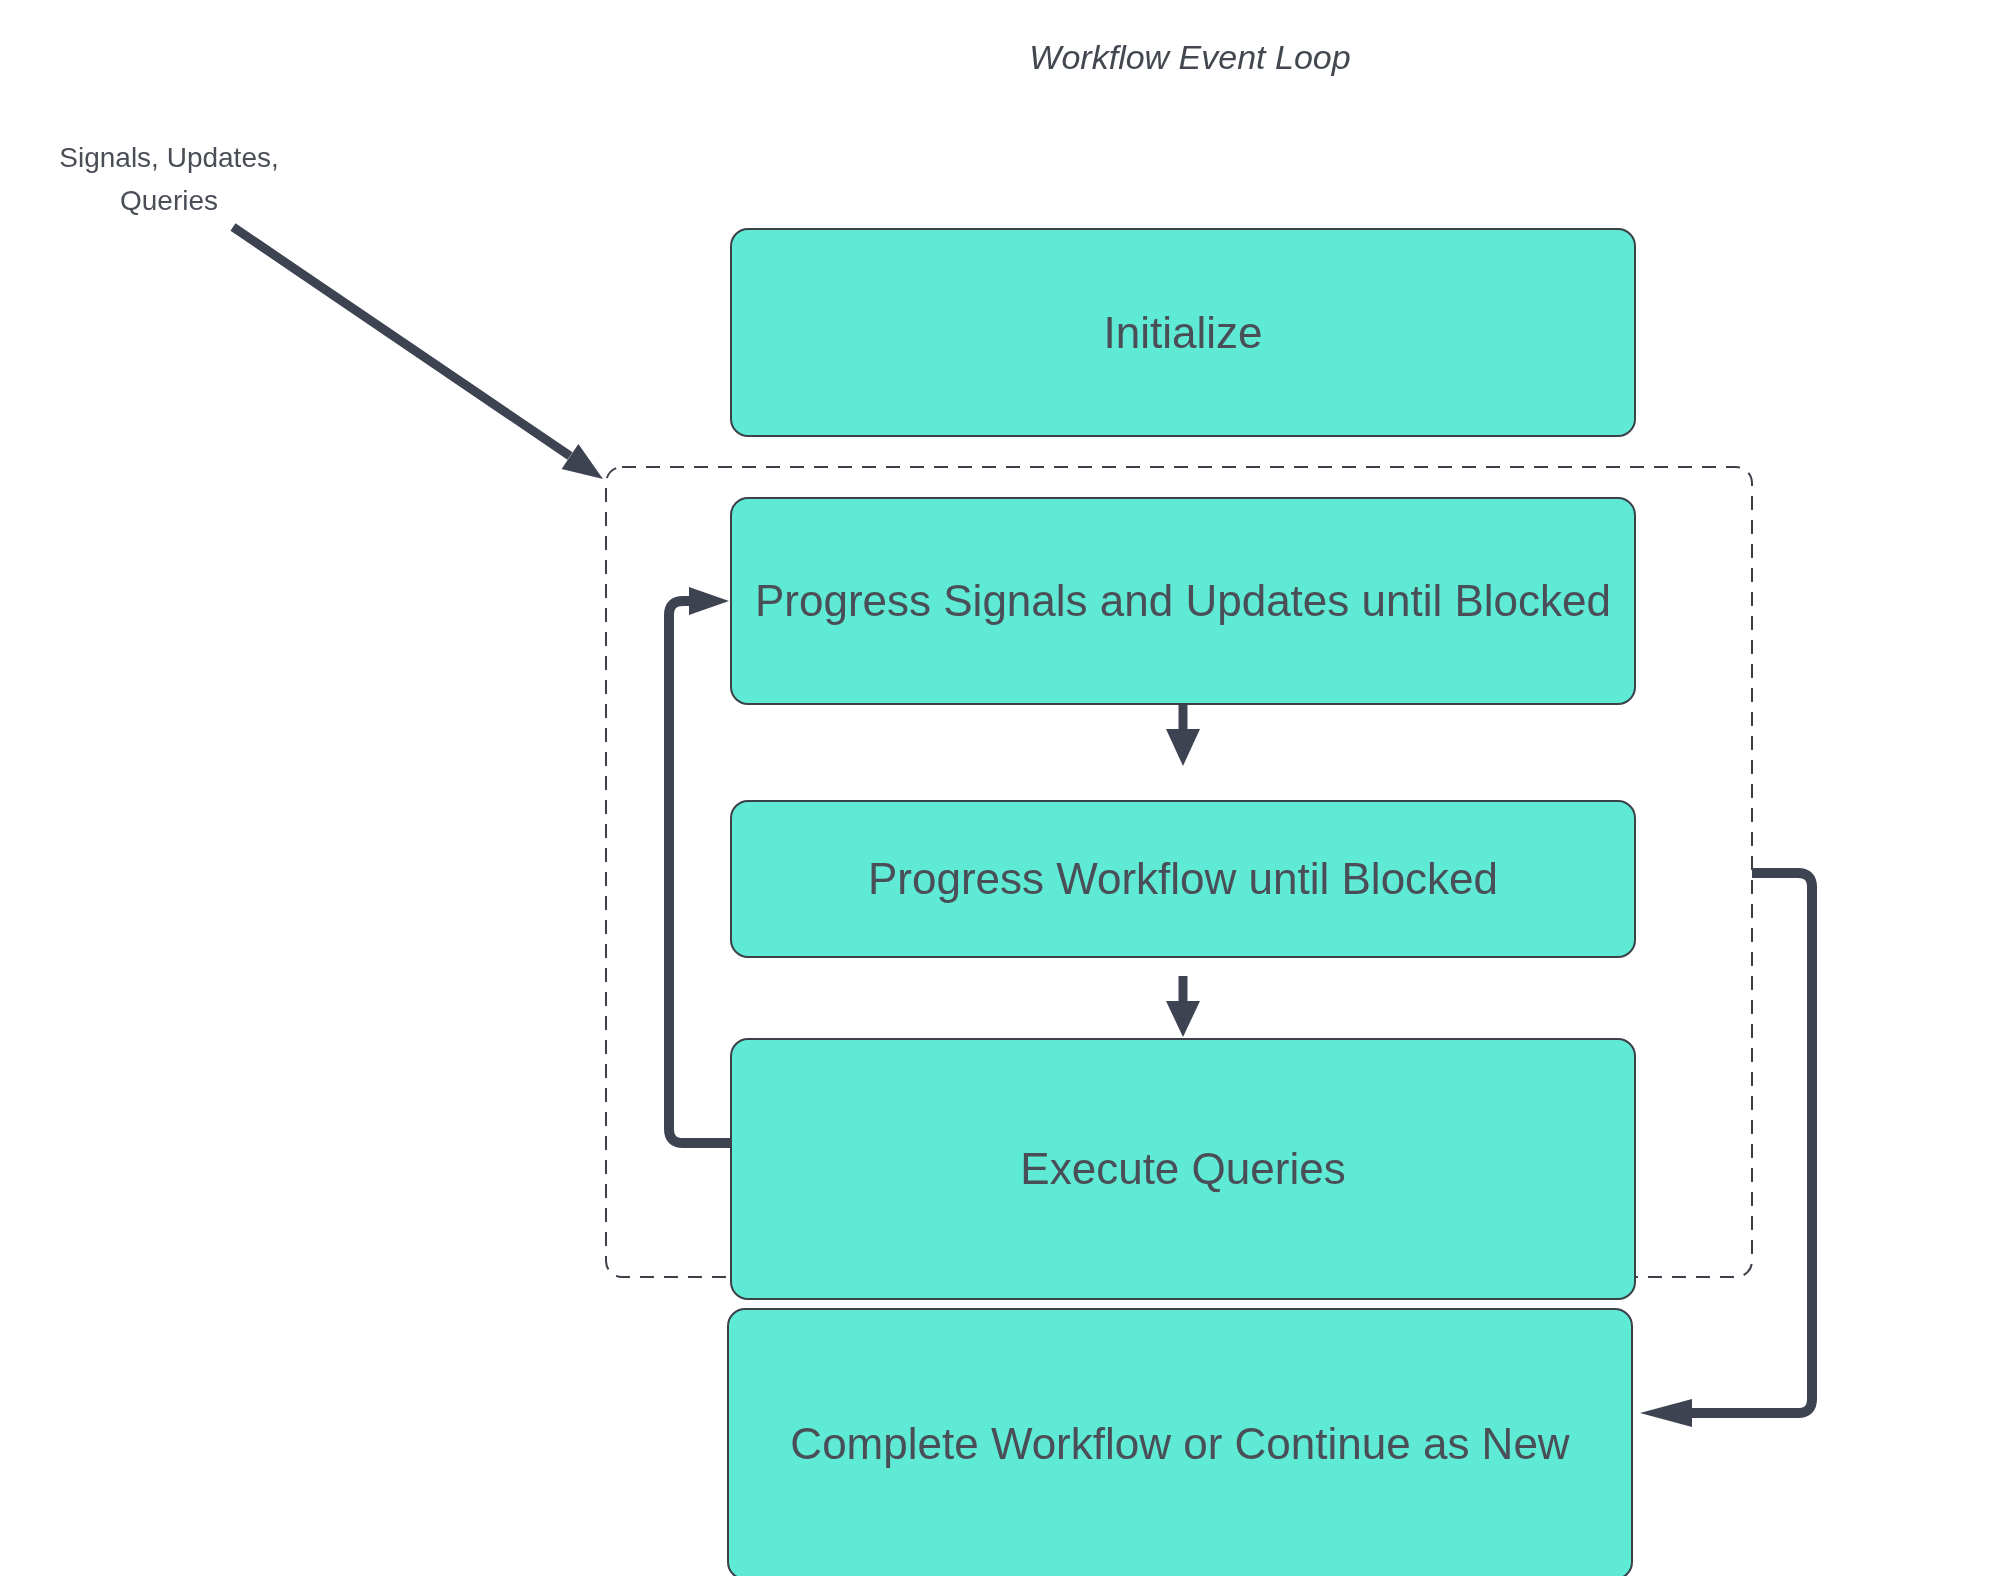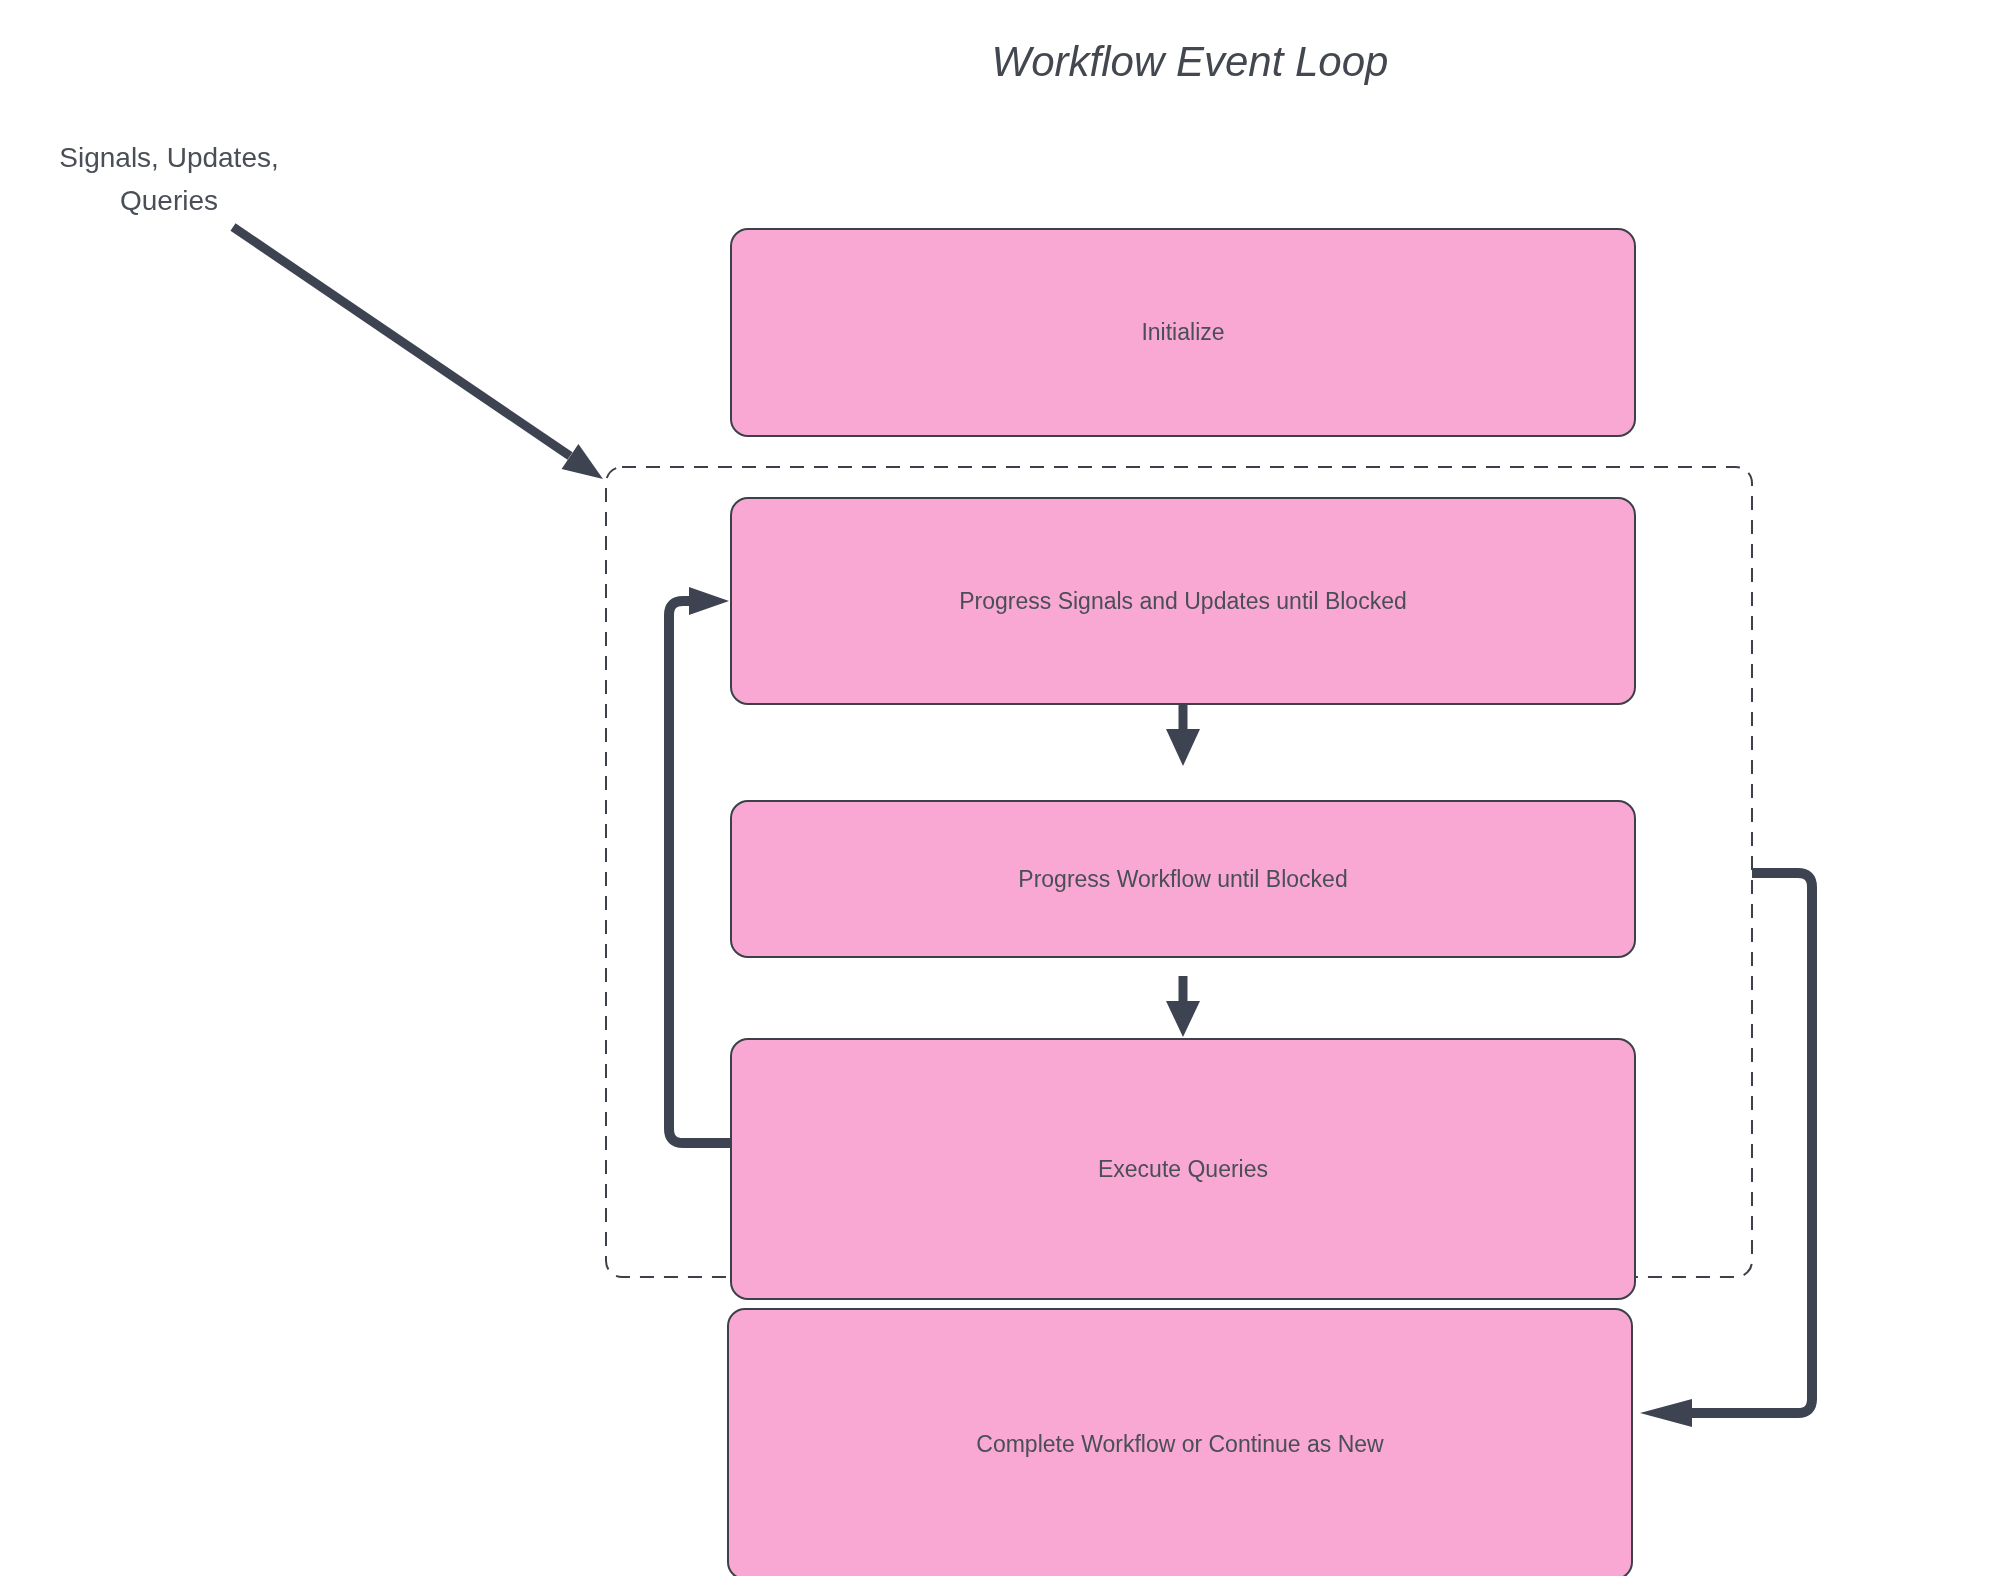--- a/index.html
+++ b/index.html
@@ -14,44 +14,44 @@
     position:relative;
     width:2006px;height:1576px;
     background:var(--bg);
     font-family:"Liberation Sans", sans-serif;
     overflow:hidden;
   }
   .title{
     position:absolute;
     left:1190px;top:38px;
     transform:translateX(-50%);
-    font-size:42px;
+    font-size:34px;
     font-style:italic;
     color:var(--title);
     white-space:nowrap;
   }
   .annotation{
     position:absolute;
     left:169px;top:136px;
     transform:translateX(-50%);
     text-align:center;
     font-size:28px;
     line-height:43px;
     color:var(--text);
     white-space:nowrap;
   }
   .node{
     position:absolute;
-    background:#f9a8d4;
+    background:#5eead4;
     border:2px solid var(--node-border);
     border-radius:18px;
     display:flex;
     align-items:center;
     justify-content:center;
-    font-size:23px;
+    font-size:44px;
     color:var(--text);
     text-align:center;
     box-sizing:border-box;
   }
   #node-initialize        {left:730px; top:228px; width:906px; height:209px;}
   #node-progress-signals  {left:730px; top:497px; width:906px; height:208px;}
   #node-progress-workflow {left:730px; top:800px; width:906px; height:158px;}
   #node-execute-queries   {left:730px; top:1038px;width:906px; height:262px;}
   #node-complete          {left:727px; top:1308px;width:906px; height:272px;}
   svg.connector-layer{

